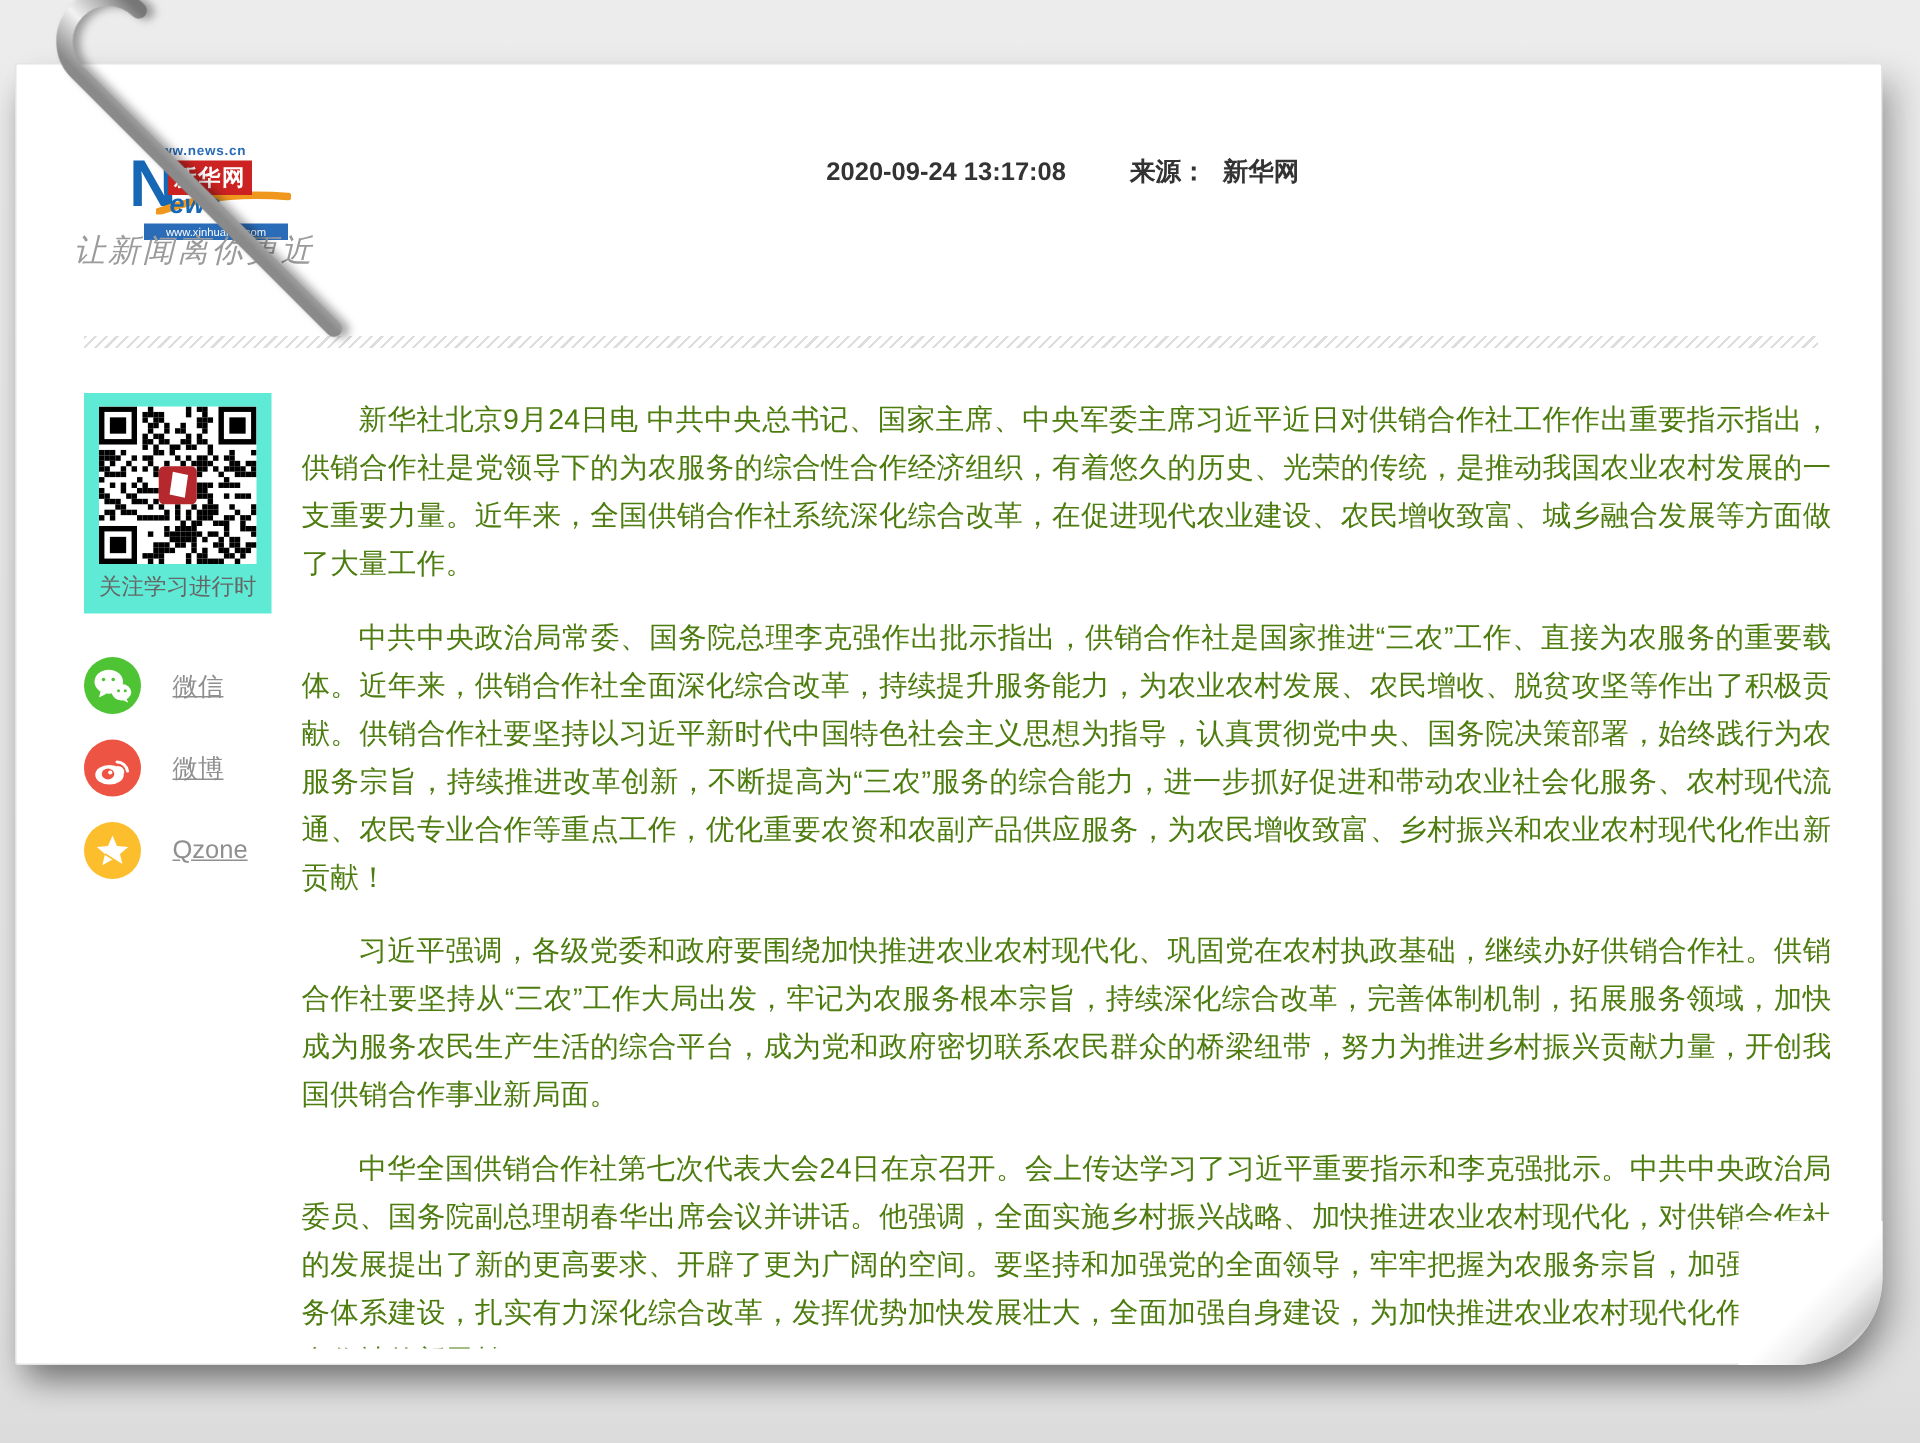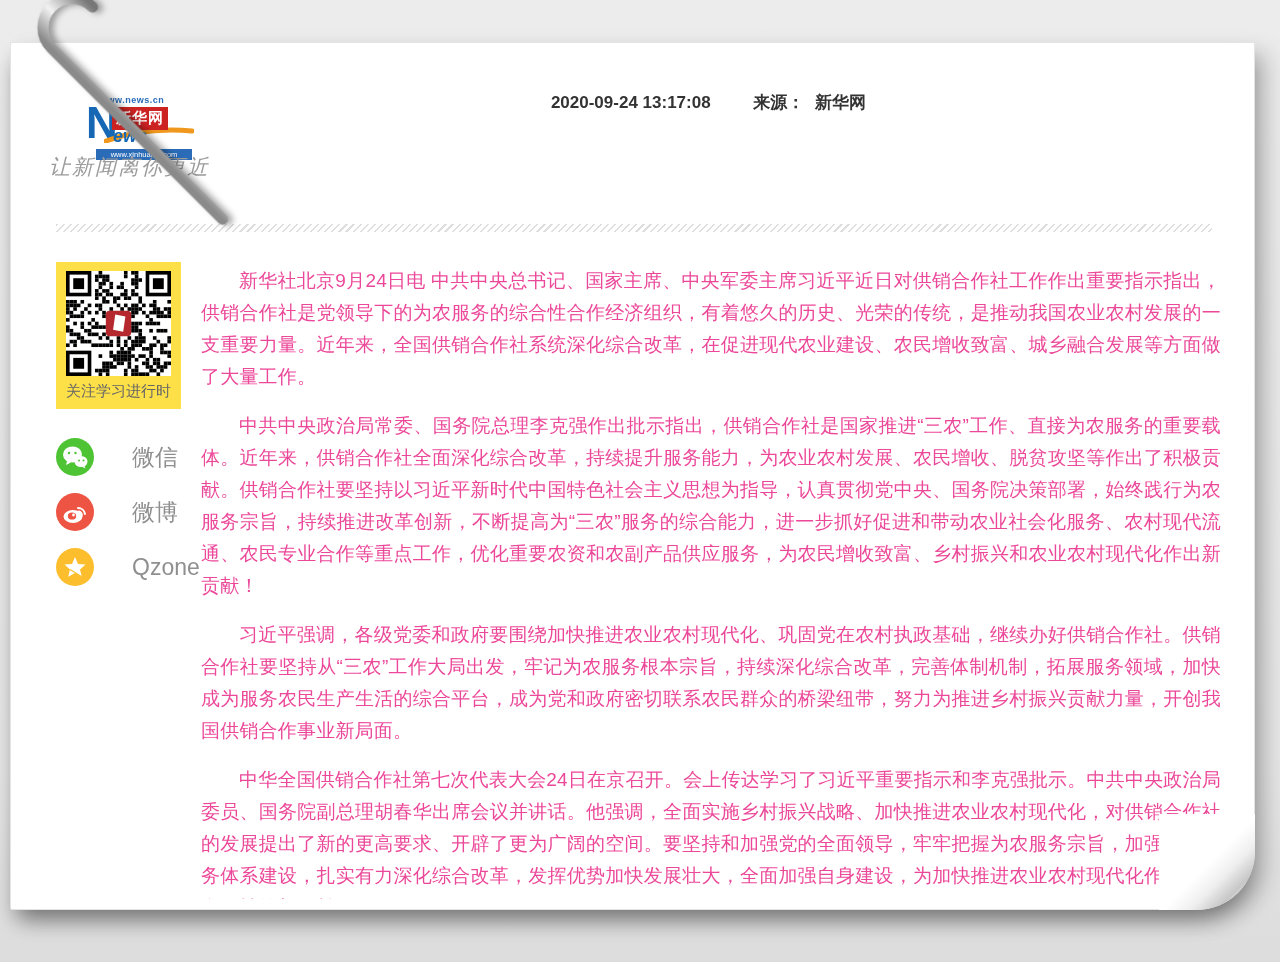--- a/index.html
+++ b/index.html
@@ -36,43 +36,43 @@
   .logo .ews { position:absolute; left:27px; top:21px; color:#1668b5; font-size:18px; font-weight:bold; font-style:italic; }
   .logo .swoosh { position:absolute; left:18px; top:20px; width:90px; height:18px; }
   .logo .url-bottom { position:relative; margin-top:2px; background:#2a6cb8; color:#fff; font-size:7.5px; text-align:center; padding:1px 0; width:96px; margin-left:10px; }
   .slogan {
     position:absolute; left:38px; top:110px; width:170px;
     font-family:"DejaVu Serif", serif; font-style:italic;
     font-size:21px; color:#9b9b9b; letter-spacing:2px; white-space:nowrap;
   }
   .head-block { position:absolute; left:180px; top:48px; width:1035px; text-align:center; }
   .title { font-size:31px; line-height:43px; font-weight:bold; color:#333; letter-spacing:.5px; }
-  .meta { font-size:17px; font-weight:bold; color:#333; }
+  .meta { margin-top:12px; font-size:17px; font-weight:bold; color:#333; }
   .meta .src-label { margin-left:38px; }
   .meta .src { margin-left:6px; }
   .hatch {
     position:absolute; left:45px; right:42px; top:181px; height:8px;
     background:repeating-linear-gradient(135deg,#dedede 0 1.5px,transparent 1.5px 5px);
   }
   
   .sidebar { position:absolute; left:45px; top:219px; width:125px; }
-  .qr-box { width:125px; background:#fde047; padding:9px 0 8px; text-align:center; }
+  .qr-box { width:125px; background:#5eead4; padding:9px 0 8px; text-align:center; }
   .qr-box svg { display:block; margin:0 auto; background:#fff; }
   .qr-caption { margin-top:6px; font-size:15px; color:#666; }
   .share { margin-top:29px; }
   .share-item { display:flex; align-items:center; margin-bottom:17px; height:38px; cursor:pointer; }
   .badge { width:38px; height:38px; border-radius:50%; flex:0 0 38px; display:flex; align-items:center; justify-content:center; }
-  .share-label { margin-left:38px; font-size:23px; color:#8f8f8f; }
+  .share-label { margin-left:21px; font-size:17px; color:#8f8f8f;text-decoration:underline; }
   
   .article {
     position:absolute; left:190px; top:222px; width:1020px; height:634px;
     overflow:hidden;
   }
   .article p {
-    font-size:19px; line-height:32px; color:#ec4899;
+    font-size:19px; line-height:32px; color:#4d7c0f;
     text-align:justify; text-indent:2em; margin-bottom:17px;
     letter-spacing:.2px;
   }
 </style>
 </head>
 <body>
 
 <svg class="clip" viewBox="0 0 112 330">
   <defs>
     <linearGradient id="metal" x1="0" y1="0" x2="1" y2="0">

